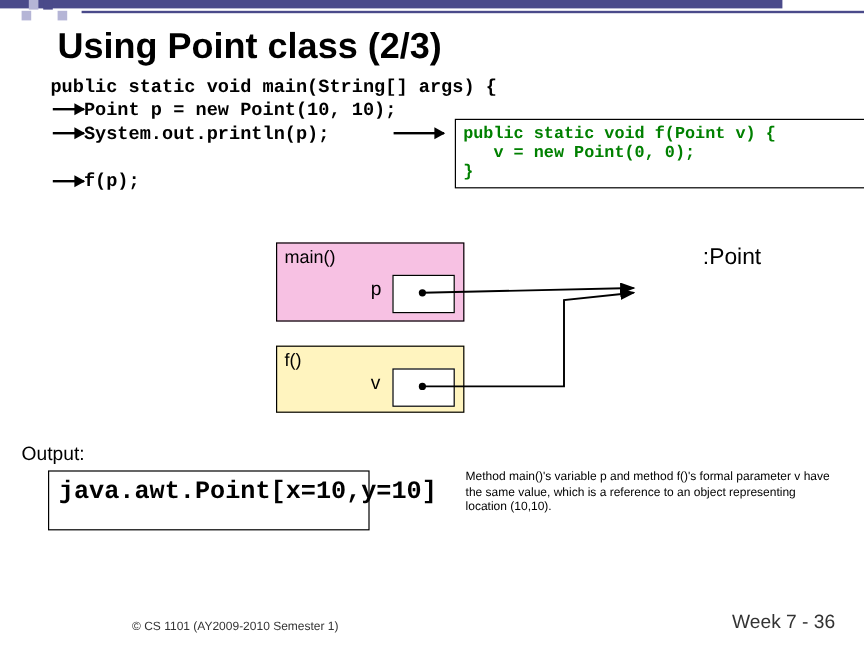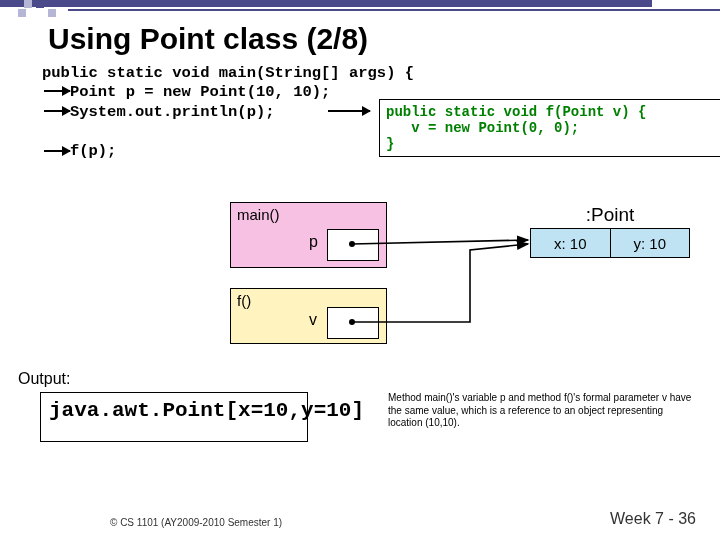--- a/index.html
+++ b/index.html
@@ -190,21 +190,21 @@
 
 <div class="topbar">
   <div class="thick"></div>
   <div class="thinline"></div>
   <div class="sq" style="top:0;left:24px;"></div>
   <div class="sq" style="top:0;left:36px;background:#4a4a8a;"></div>
   <div class="sq" style="top:9px;left:18px;"></div>
   <div class="sq" style="top:9px;left:48px;"></div>
 </div>
 
-<div class="title">Using Point class (2/8)</div>
+<div class="title">Using Point class (2/3)</div>
 
 <div class="code-main">public static void main(String[] args) {
    Point p = new Point(10, 10);
    System.out.println(p);
 
    f(p);</div>
 
 <div class="code-f">public static void f(Point v) {
    v = new Point(0, 0);
 }</div>
@@ -221,24 +221,20 @@
 </div>
 
 <div class="box f-outer">
   <div class="f-label">f()</div>
   <div class="v-label">v</div>
   <div class="var-box v-box"></div>
 </div>
 
 <div class="point-group">
   <div class="point-title">:Point</div>
-  <div class="point-obj">
-    <div>x: 10</div>
-    <div>y: 10</div>
-  </div>
 </div>
 
 <svg class="refline" width="720" height="540">
   <defs>
     <marker id="ah" markerWidth="8" markerHeight="8" refX="7" refY="3" orient="auto">
       <path d="M0,0 L8,3 L0,6 Z" fill="#000"></path>
     </marker>
   </defs>
   <circle cx="352" cy="244" r="3" fill="#000"></circle>
   <line x1="352" y1="244" x2="528" y2="240" stroke="#000" stroke-width="1.6" marker-end="url(#ah)"></line>

